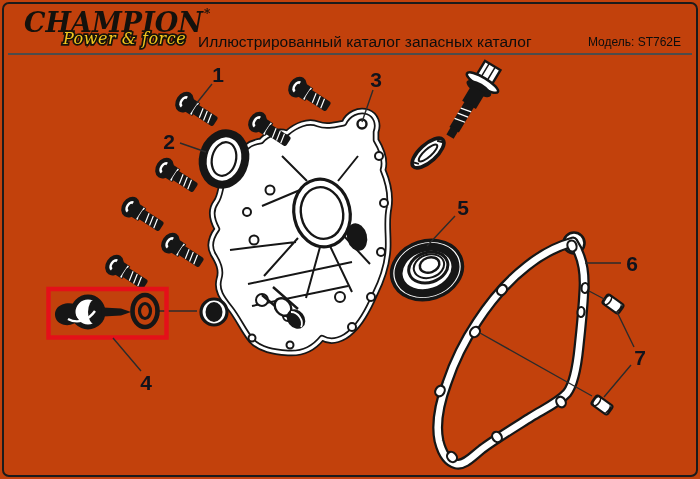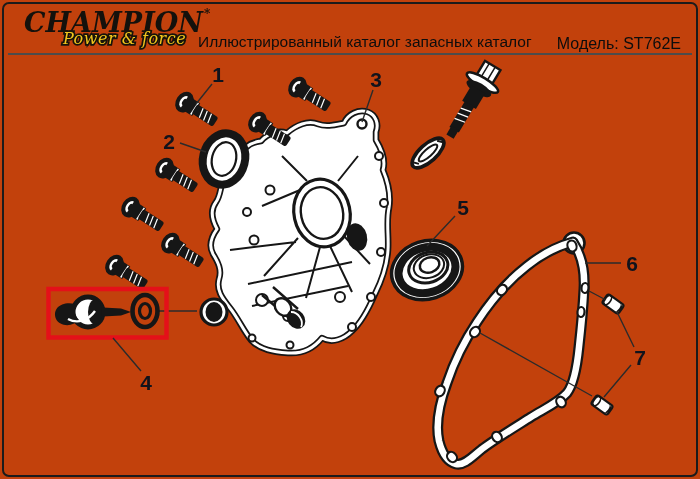--- a/index.html
+++ b/index.html
@@ -10,21 +10,21 @@
   .brand{position:absolute;left:24px;top:8px;
          font-family:"DejaVu Serif",serif;font-style:italic;font-weight:bold;
          font-size:27px;line-height:1;color:#14110c;letter-spacing:0px;white-space:nowrap;}
   .brand .mark{font-size:12px;vertical-align:14px;margin-left:1px;}
   .tagline{position:absolute;left:63px;top:31px;
            font-family:"DejaVu Serif",serif;font-style:italic;font-weight:normal;
            font-size:16px;line-height:1;color:#f2c51d;
            -webkit-text-stroke:3.5px #17130a;paint-order:stroke fill;
            letter-spacing:.5px;white-space:nowrap;}
   .title{position:absolute;left:198px;top:33px;font-size:15.5px;color:#0d0d0d;white-space:nowrap;}
-  .model{position:absolute;right:19px;top:35px;font-size:16px;color:#0d0d0d;white-space:nowrap;}
+  .model{position:absolute;right:19px;top:35px;font-size:12px;color:#0d0d0d;white-space:nowrap;}
   .rule{position:absolute;left:8px;right:8px;top:53px;height:2px;background:#4c4c4c;}
   svg{position:absolute;left:0;top:0;}
   svg text.callout{font-family:"Liberation Sans",sans-serif;font-weight:bold;
                    font-size:21px;fill:#11131c;}
 </style>
 </head>
 <body>
 
 <div class="page">
   <div class="frame"></div>

